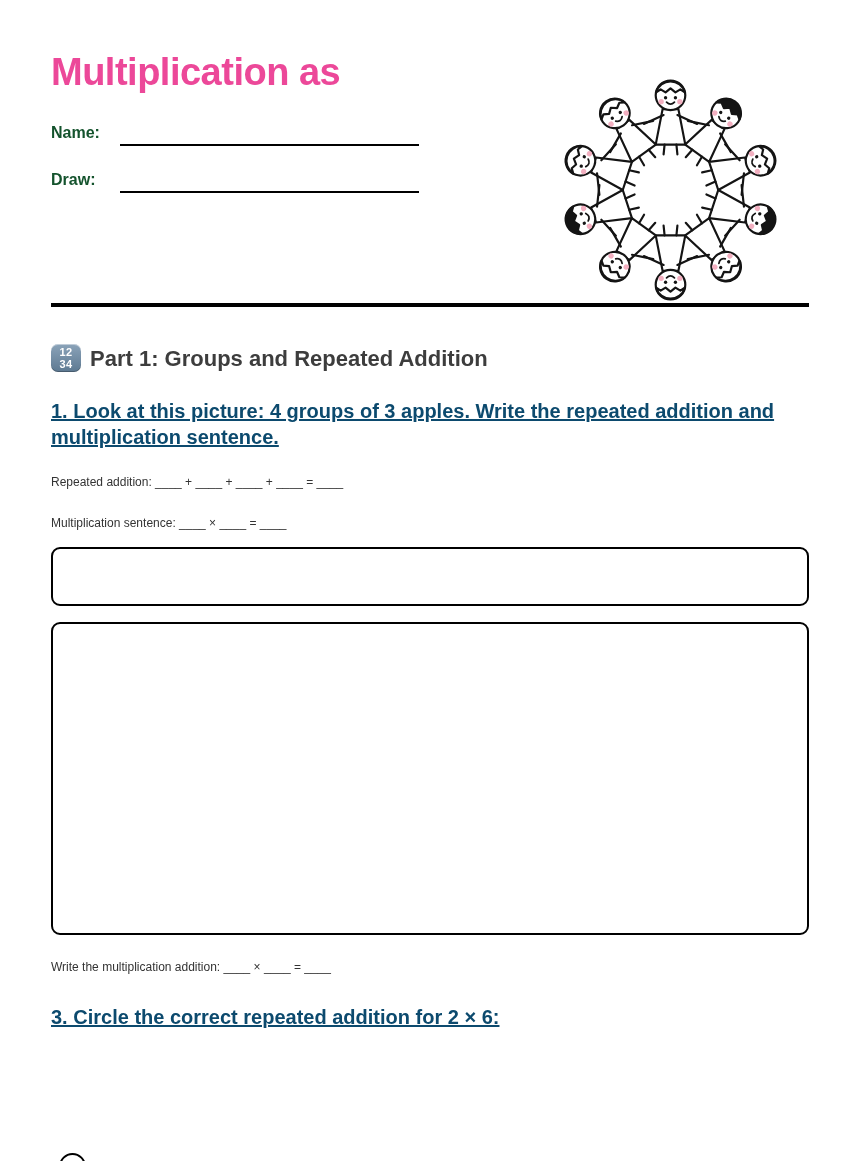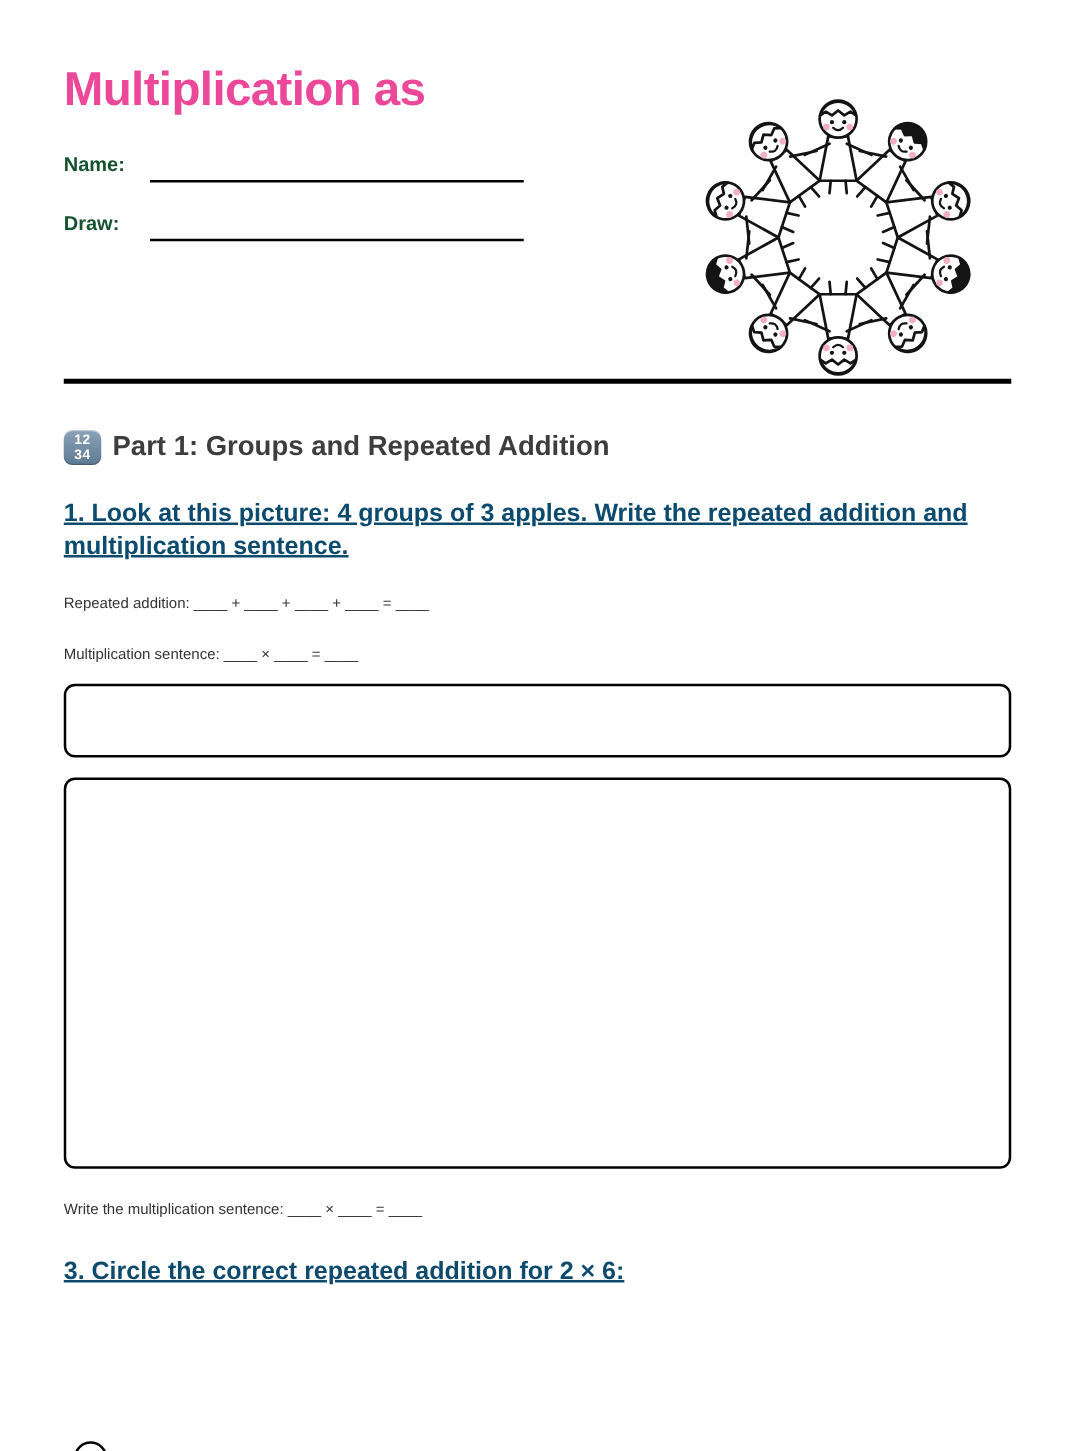--- a/index.html
+++ b/index.html
@@ -57,21 +57,21 @@
   .divider {
     margin-top: 110px;
     height: 4px;
     background: #000000;
   }
 
   
   .part-heading {
     margin-top: 37px;
     display: flex;
-    align-items: flex-start;
+    align-items: flex-end;
     gap: 9px;
     font-size: 22px;
     font-weight: 700;
     color: #3d3d3d;
   }
   .numicon {
     width: 30px;
     height: 28px;
     border-radius: 7px;
     background: linear-gradient(#8ba3b9, #5d7992);
@@ -194,21 +194,21 @@
 
     <p class="line rep">Repeated addition: ____ + ____ + ____ + ____ = ____</p>
 
     <p class="line mul">Multiplication sentence: ____ × ____ = ____</p>
 
     <div class="answer-box small"></div>
 
 
     <div class="answer-box large"></div>
 
-    <p class="line wrt">Write the multiplication sentence: ____ × ____ = ____</p>
+    <p class="line wrt">Write the multiplication addition: ____ × ____ = ____</p>
 
     <p class="q q3">3. Circle the correct repeated addition for 2 × 6:</p>
 
   </div>
 
   <div class="option-circle"></div>
 
 </div>
 
 </body></html>

